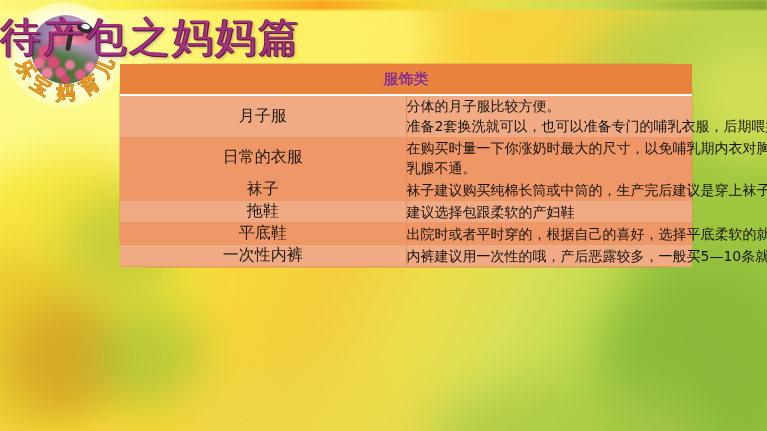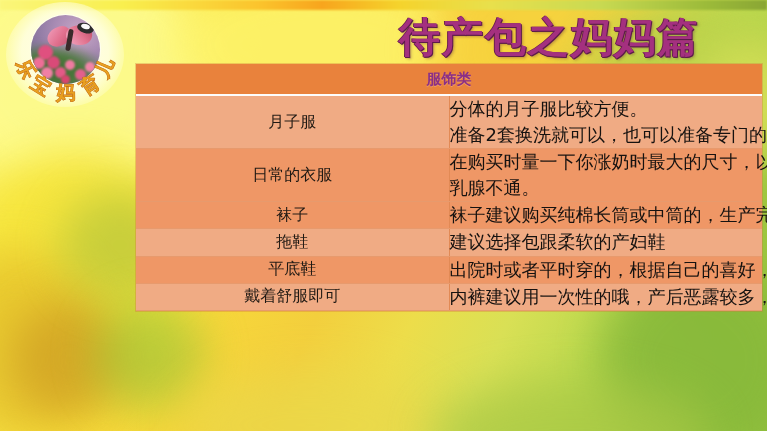--- a/index.html
+++ b/index.html
@@ -79,36 +79,37 @@
   .bw-body{position:absolute;left:20px;top:6px;width:5px;height:22px;background:#3a2a2a;border-radius:3px;transform:rotate(10deg);}
   .logo-arc{position:absolute;left:0;top:0;width:118px;height:105px;}
   .logo-arc text{
     font-family:"Liberation Serif","DejaVu Serif",serif;
     font-weight:bold;font-size:19px;
     fill:#e8a020;stroke:#b85c12;stroke-width:.7px;paint-order:stroke;
   }
 
   
   .title{
-    position:absolute;left:0;top:10px;width:700px;text-align:right;
+    position:absolute;left:0;top:10px;width:700px;text-align:left;
     font-family:"Liberation Serif","DejaVu Serif",serif;
-    font-weight:bold;font-size:41px;letter-spacing:2px;
+    font-weight:normal;font-size:41px;letter-spacing:2px;
     color:#a4307f;
     text-shadow:
       1px 1px 0 #5c1b4a, -1px 0 0 #6b2050, 0 1px 0 #5c1b4a,
       2px 2px 3px rgba(80,20,60,.35);
     white-space:nowrap;
   }
 
   
   .table{
-    position:absolute;left:136px;top:64px;width:626px;
+    position:absolute;left:120px;top:64px;width:572px;
     border-collapse:collapse;
     table-layout:fixed;
     box-shadow:0 0 0 1px rgba(210,120,60,.35);
+    border-radius:29px;
   }
   .table td,.table th{padding:0;}
   .hdr{
     background:#e9823c;height:30px;text-align:center;vertical-align:middle;
     font-family:"Liberation Serif","DejaVu Serif",serif;
     font-weight:bold;font-size:15px;color:#8b2f86;
     border-bottom:2px solid #fdfdfd;
     text-shadow:0 1px 0 rgba(255,210,170,.35);
   }
   .row-a td{background:#f0ab84;}
@@ -117,21 +118,21 @@
     width:112px;text-align:center;vertical-align:middle;
     font-size:16px;color:#211a14;
     border-right:1px solid #e8memory;
     border-right:1px solid #e28a55;
     border-bottom:1px solid #e79a6d;
     padding:5px 2px;
     font-family:"DejaVu Sans","Liberation Sans",sans-serif;
   }
   .cell-v{
     text-align:left;vertical-align:middle;
-    font-size:18px;color:#161210;
+    font-size:14px;color:#161210;
     border-bottom:1px solid #e79a6d;
     padding:5px 6px 5px 8px;
     line-height:1.45;
     font-family:"DejaVu Sans","Liberation Sans",sans-serif;
   }
   .cell-v .ln{display:block;white-space:nowrap;}
   .r-last .cell-k,.r-last .cell-v{border-bottom:none;}
 
   
   .watermark{
@@ -253,21 +254,21 @@
       </tr>
 
       <tr class="row-b">
         <td class="cell-k">平底鞋</td>
         <td class="cell-v">
           <span class="ln">出院时或者平时穿的，根据自己的喜好，选择平底柔软的就可以啦。</span>
         </td>
       </tr>
 
       <tr class="row-a">
-        <td class="cell-k">戴着舒服即可</td>
+        <td class="cell-k">一次性内裤</td>
         <td class="cell-v">
           <span class="ln">内裤建议用一次性的哦，产后恶露较多，一般买5—10条就足够了。</span>
         </td>
       </tr>
 
     </tbody>
   </table>
 
 
 </div>

